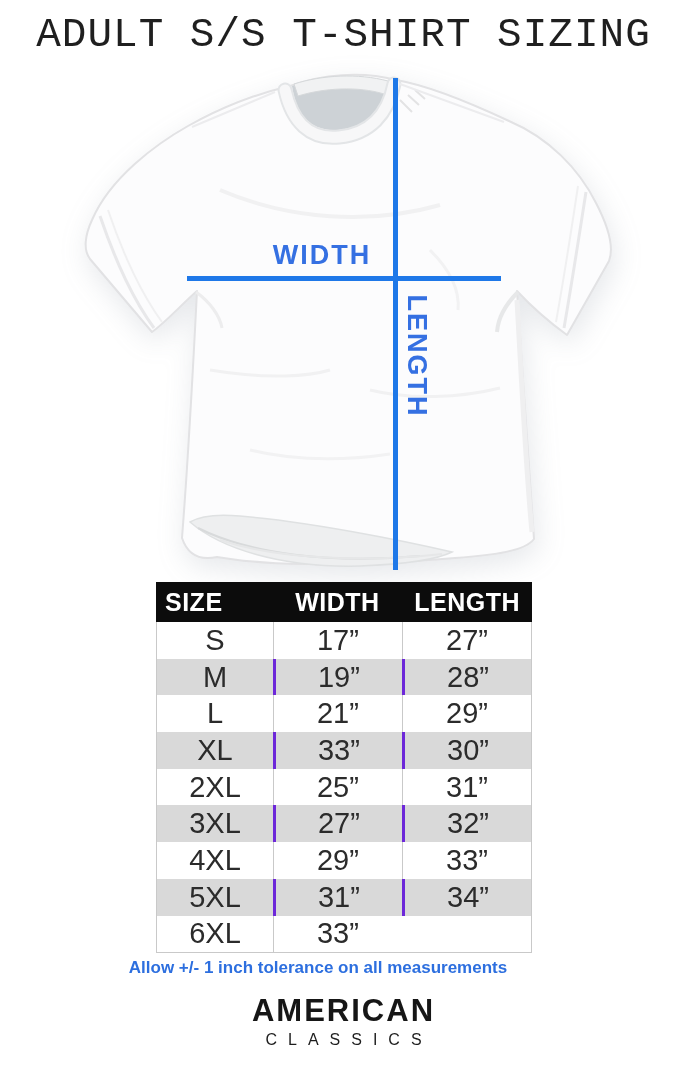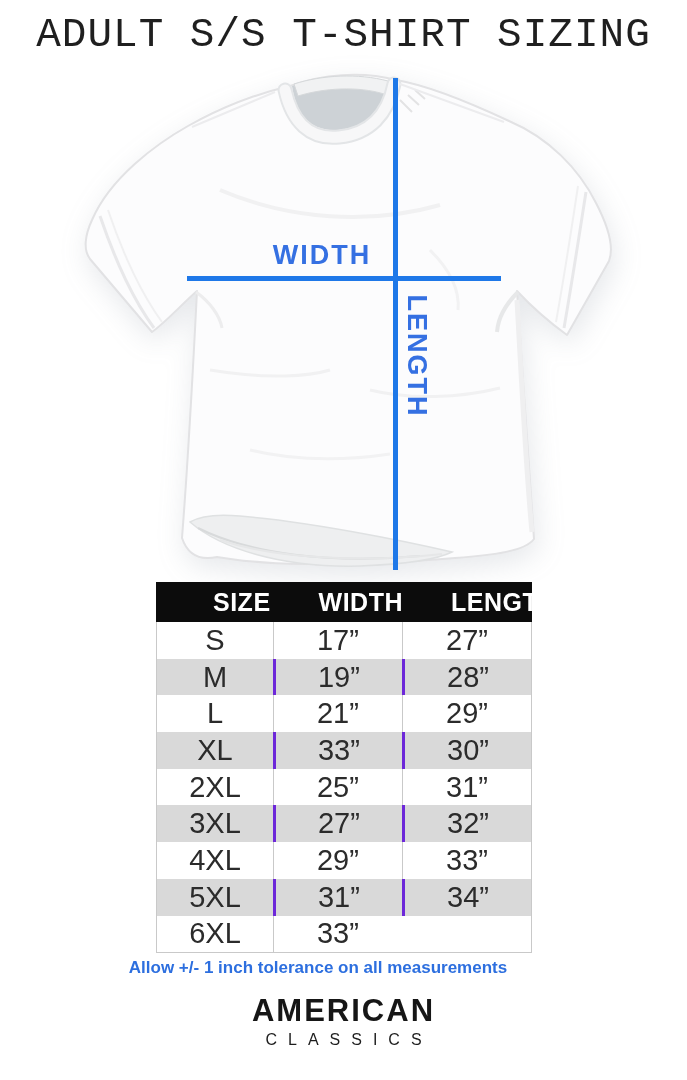--- a/index.html
+++ b/index.html
@@ -26,21 +26,21 @@
   .length-label {
     position:absolute; left:337px; top:341px; width:160px; height:30px; line-height:30px;
     text-align:center; font-size:27px; font-weight:bold; letter-spacing:2px; color:#3570e2;
     transform:rotate(90deg);
   }
   .size-table { position:absolute; left:156px; top:582px; width:376px; }
   .thead {
     display:flex; height:40px; background:#0c0c0c; color:#ffffff;
     font-weight:bold; font-size:25px; align-items:center; letter-spacing:0.5px;
   }
-  .th { box-sizing:border-box;margin-left:48px; }
+  .th { box-sizing:border-box; }
   .th.c1 { width:31%; padding-left:9px; text-align:left; }
   .th.c2 { width:34.5%; text-align:center; }
   .th.c3 { width:34.5%; text-align:center; }
   .tbody { border:1px solid #c9c9c9; border-top:none; box-sizing:border-box; }
   .trow { display:flex; height:36.7px; background:#ffffff; }
   .trow.alt { background:#d9d9d9; }
   .td {
     box-sizing:border-box; display:flex; align-items:center; justify-content:center;
     font-size:29px; font-weight:300; color:#2b2b2b;
   }

